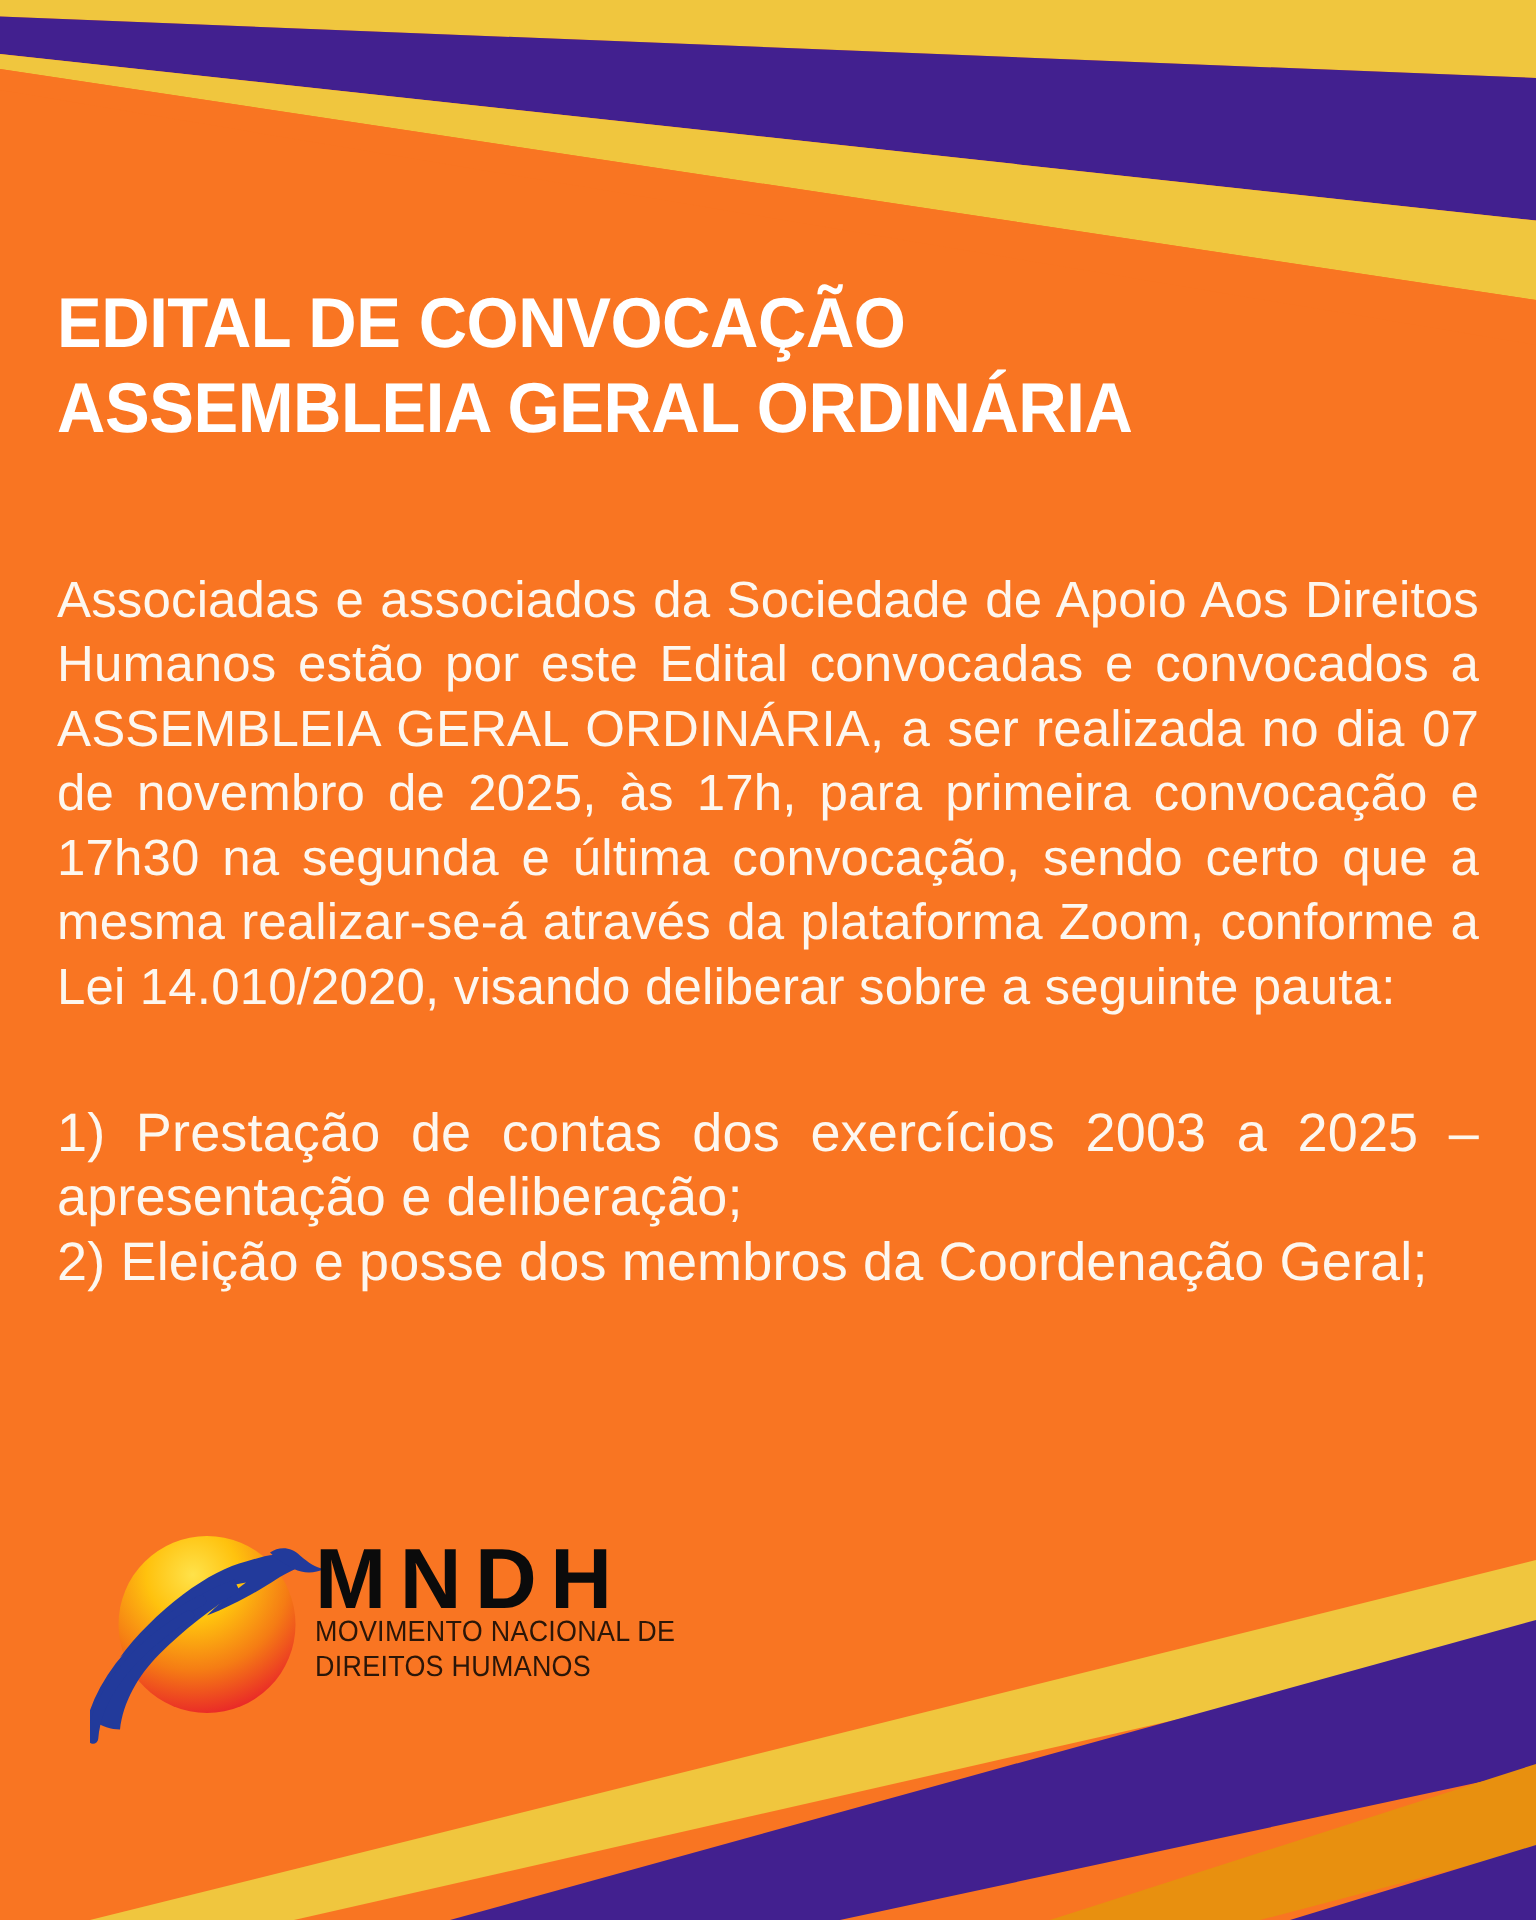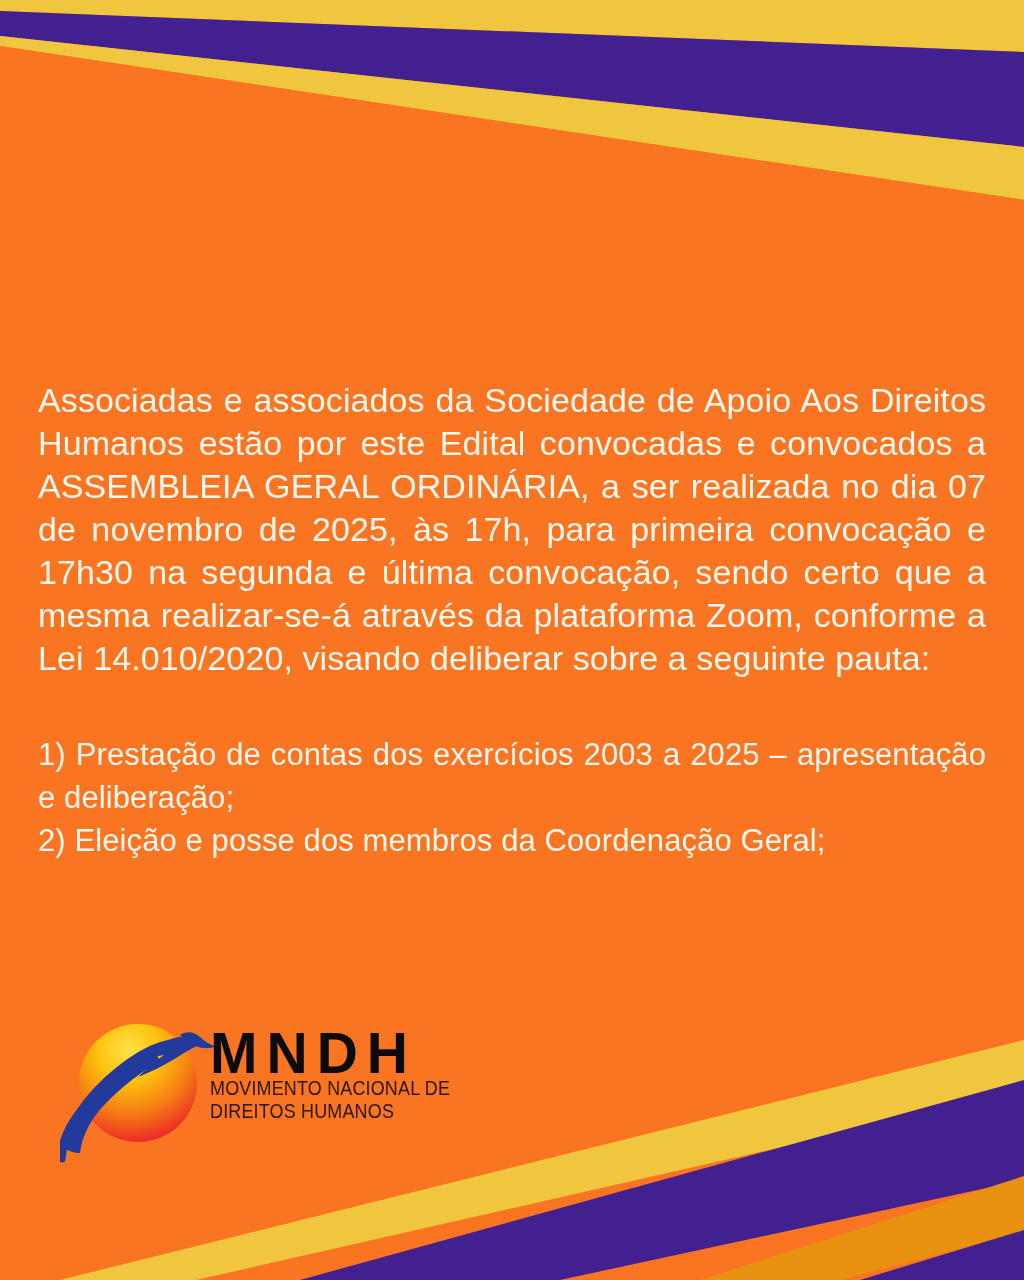--- a/index.html
+++ b/index.html
@@ -74,21 +74,21 @@
   
   .agenda-block {
     position: absolute;
     left: 38px;
     top: 733px;
     width: 948px;
   }
   .agenda-item {
     color: #fdf7ef;
     font-family: "Liberation Sans", sans-serif;
-    font-size: 31px;
+    font-size: 36px;
     line-height: 43px;
     text-align: justify;
     text-align-last: left;
     letter-spacing: 0.1px;
   }
 
   
   .logo-block {
     position: absolute;
     left: 60px;
@@ -149,20 +149,24 @@
 
     <polygon points="1024,1080 1024,1180 560,1280 300,1280" fill="#42208F"></polygon>
 
     <polygon points="1024,1176 1024,1232 840,1280 700,1280" fill="#E8900F"></polygon>
 
     <polygon points="1024,1230 1024,1280 860,1280" fill="#42208F"></polygon>
   </svg>
 
   <div class="content">
 
+    <div class="title-block">
+      <div class="title-line">EDITAL DE CONVOCAÇÃO</div>
+      <div class="title-line">ASSEMBLEIA GERAL ORDINÁRIA</div>
+    </div>
 
     <div class="body-block">
       <p class="body-para last-line-left">Associadas e associados da Sociedade de Apoio Aos Direitos Humanos estão por este Edital convocadas e convocados a ASSEMBLEIA GERAL ORDINÁRIA, a ser realizada no dia 07 de novembro de 2025, às 17h, para primeira convocação e 17h30 na segunda e última convocação, sendo certo que a mesma realizar-se-á através da plataforma Zoom, conforme a Lei 14.010/2020, visando deliberar sobre a seguinte pauta:</p>
     </div>
 
     <div class="agenda-block">
       <div class="agenda-item">1) Prestação de contas dos exercícios 2003 a 2025 – apresentação e deliberação;</div>
       <div class="agenda-item">2) Eleição e posse dos membros da Coordenação Geral;</div>
     </div>
 

